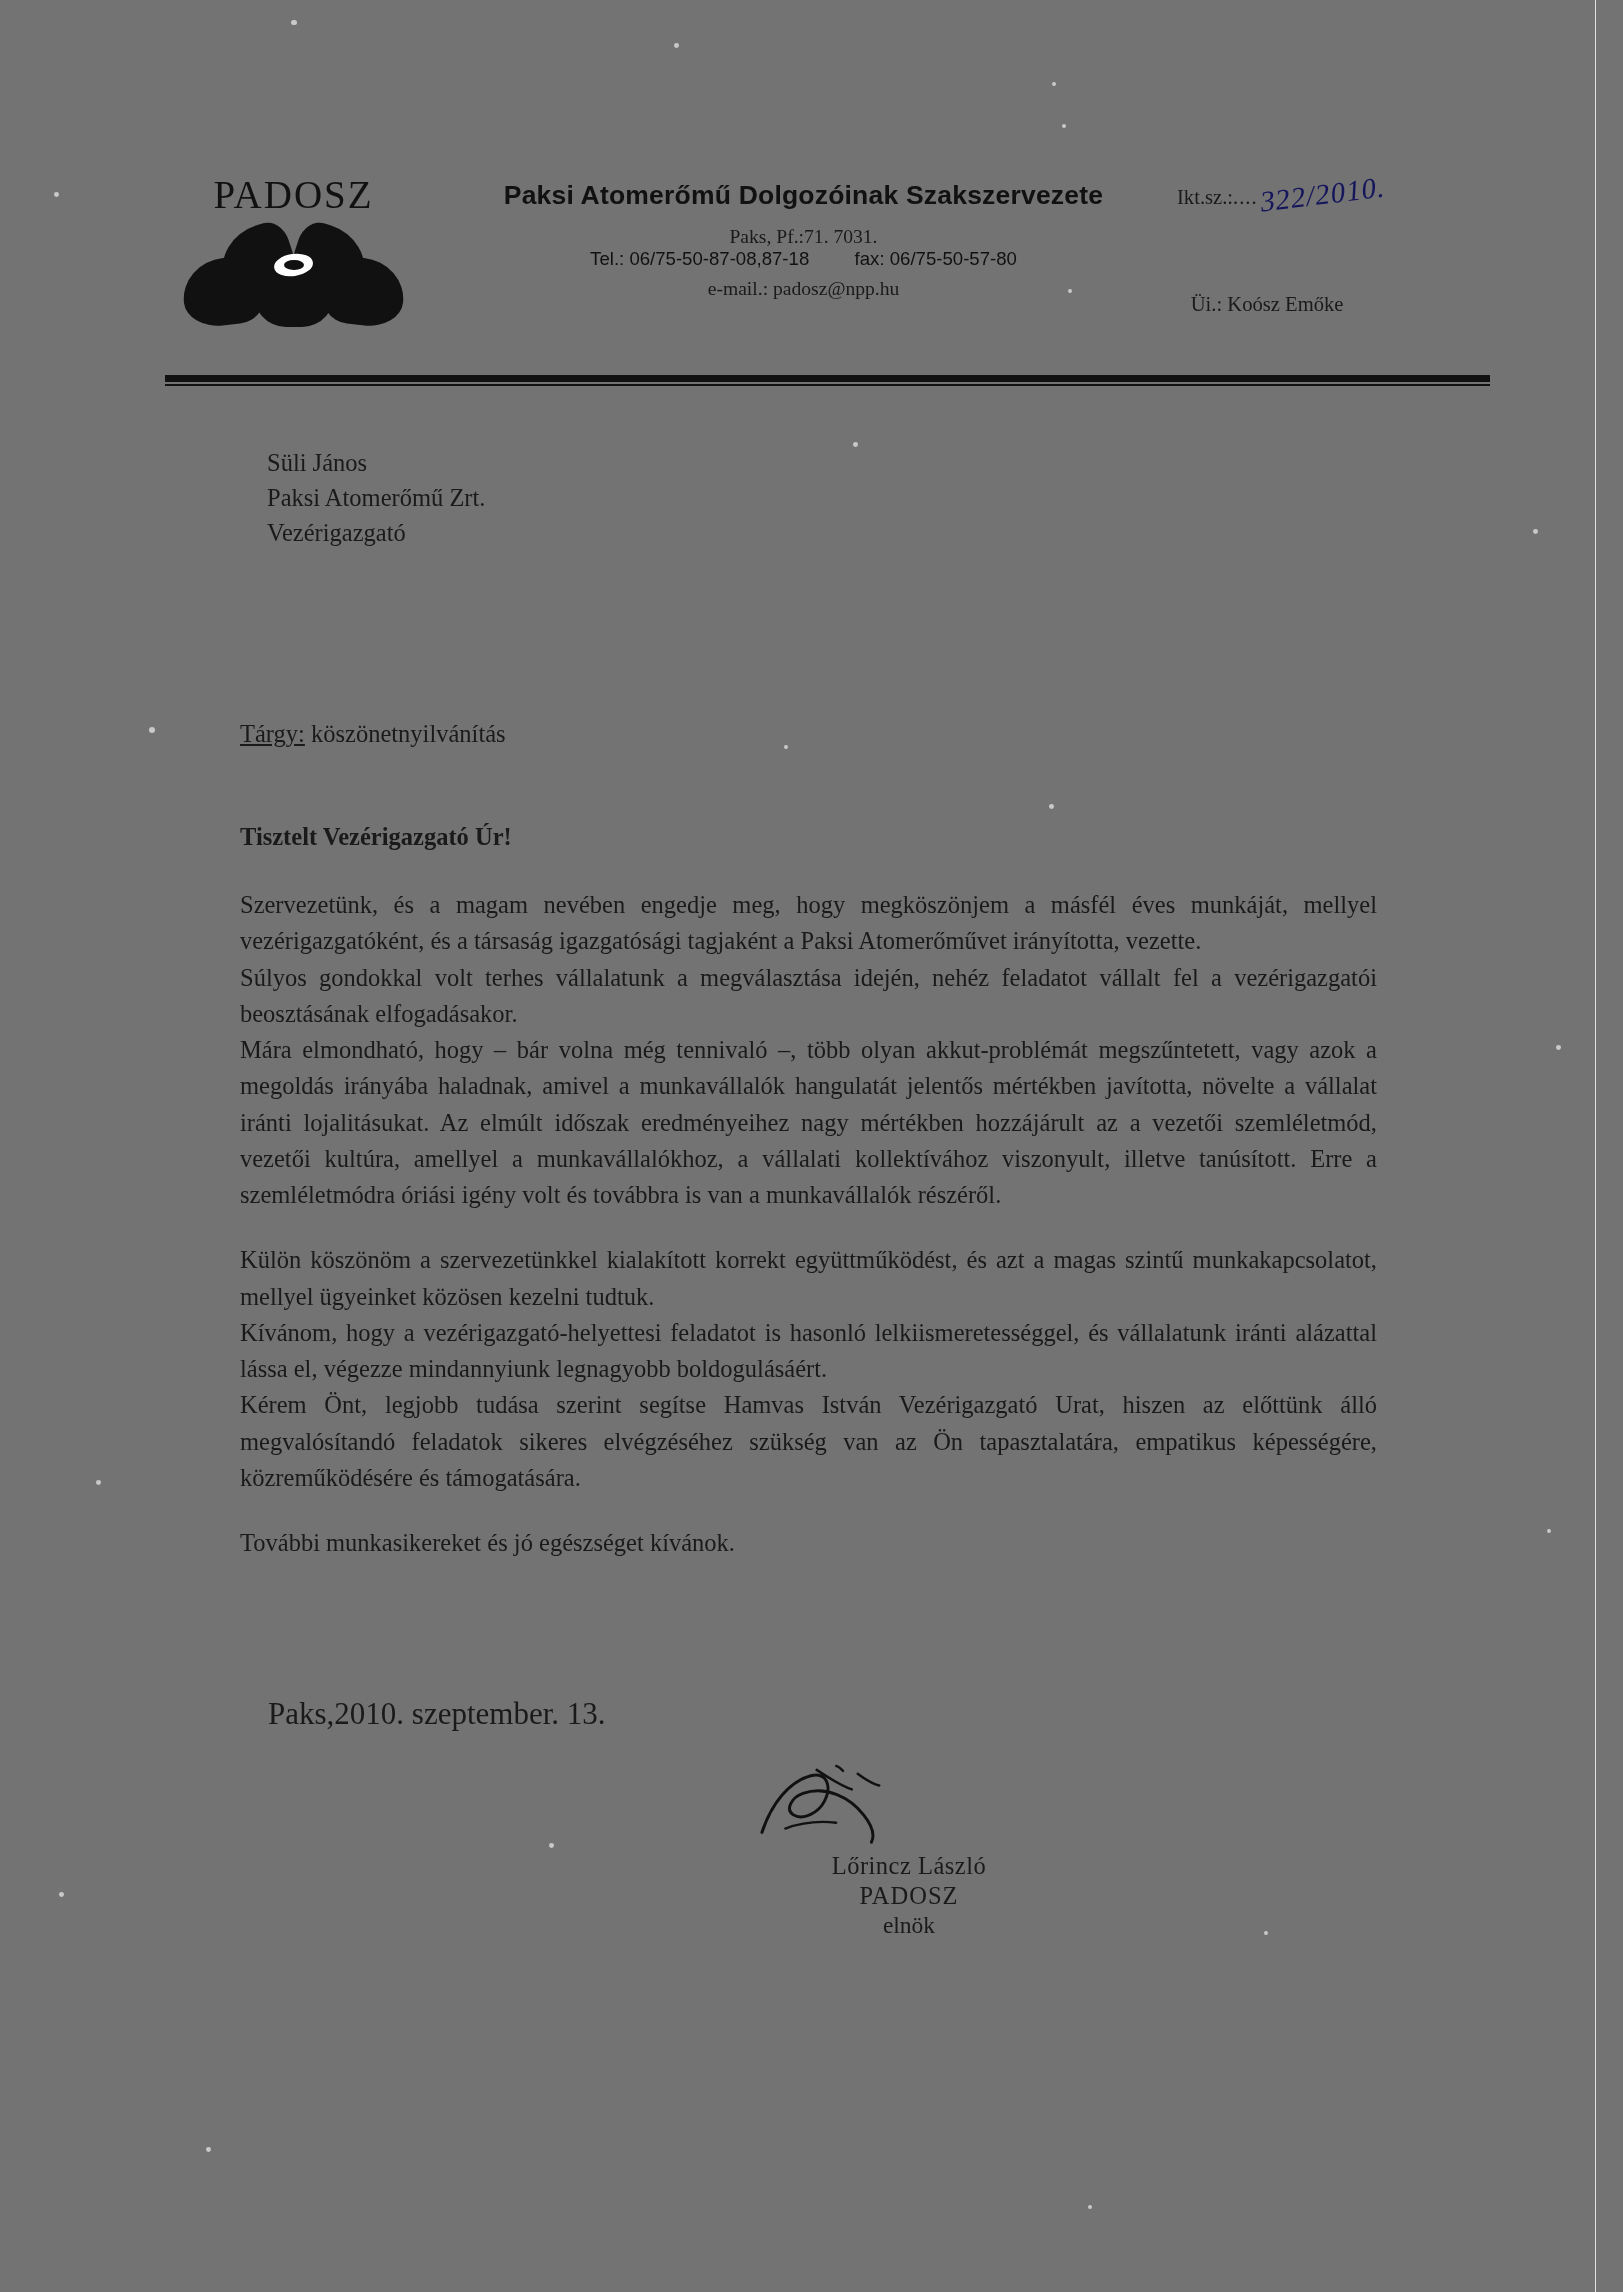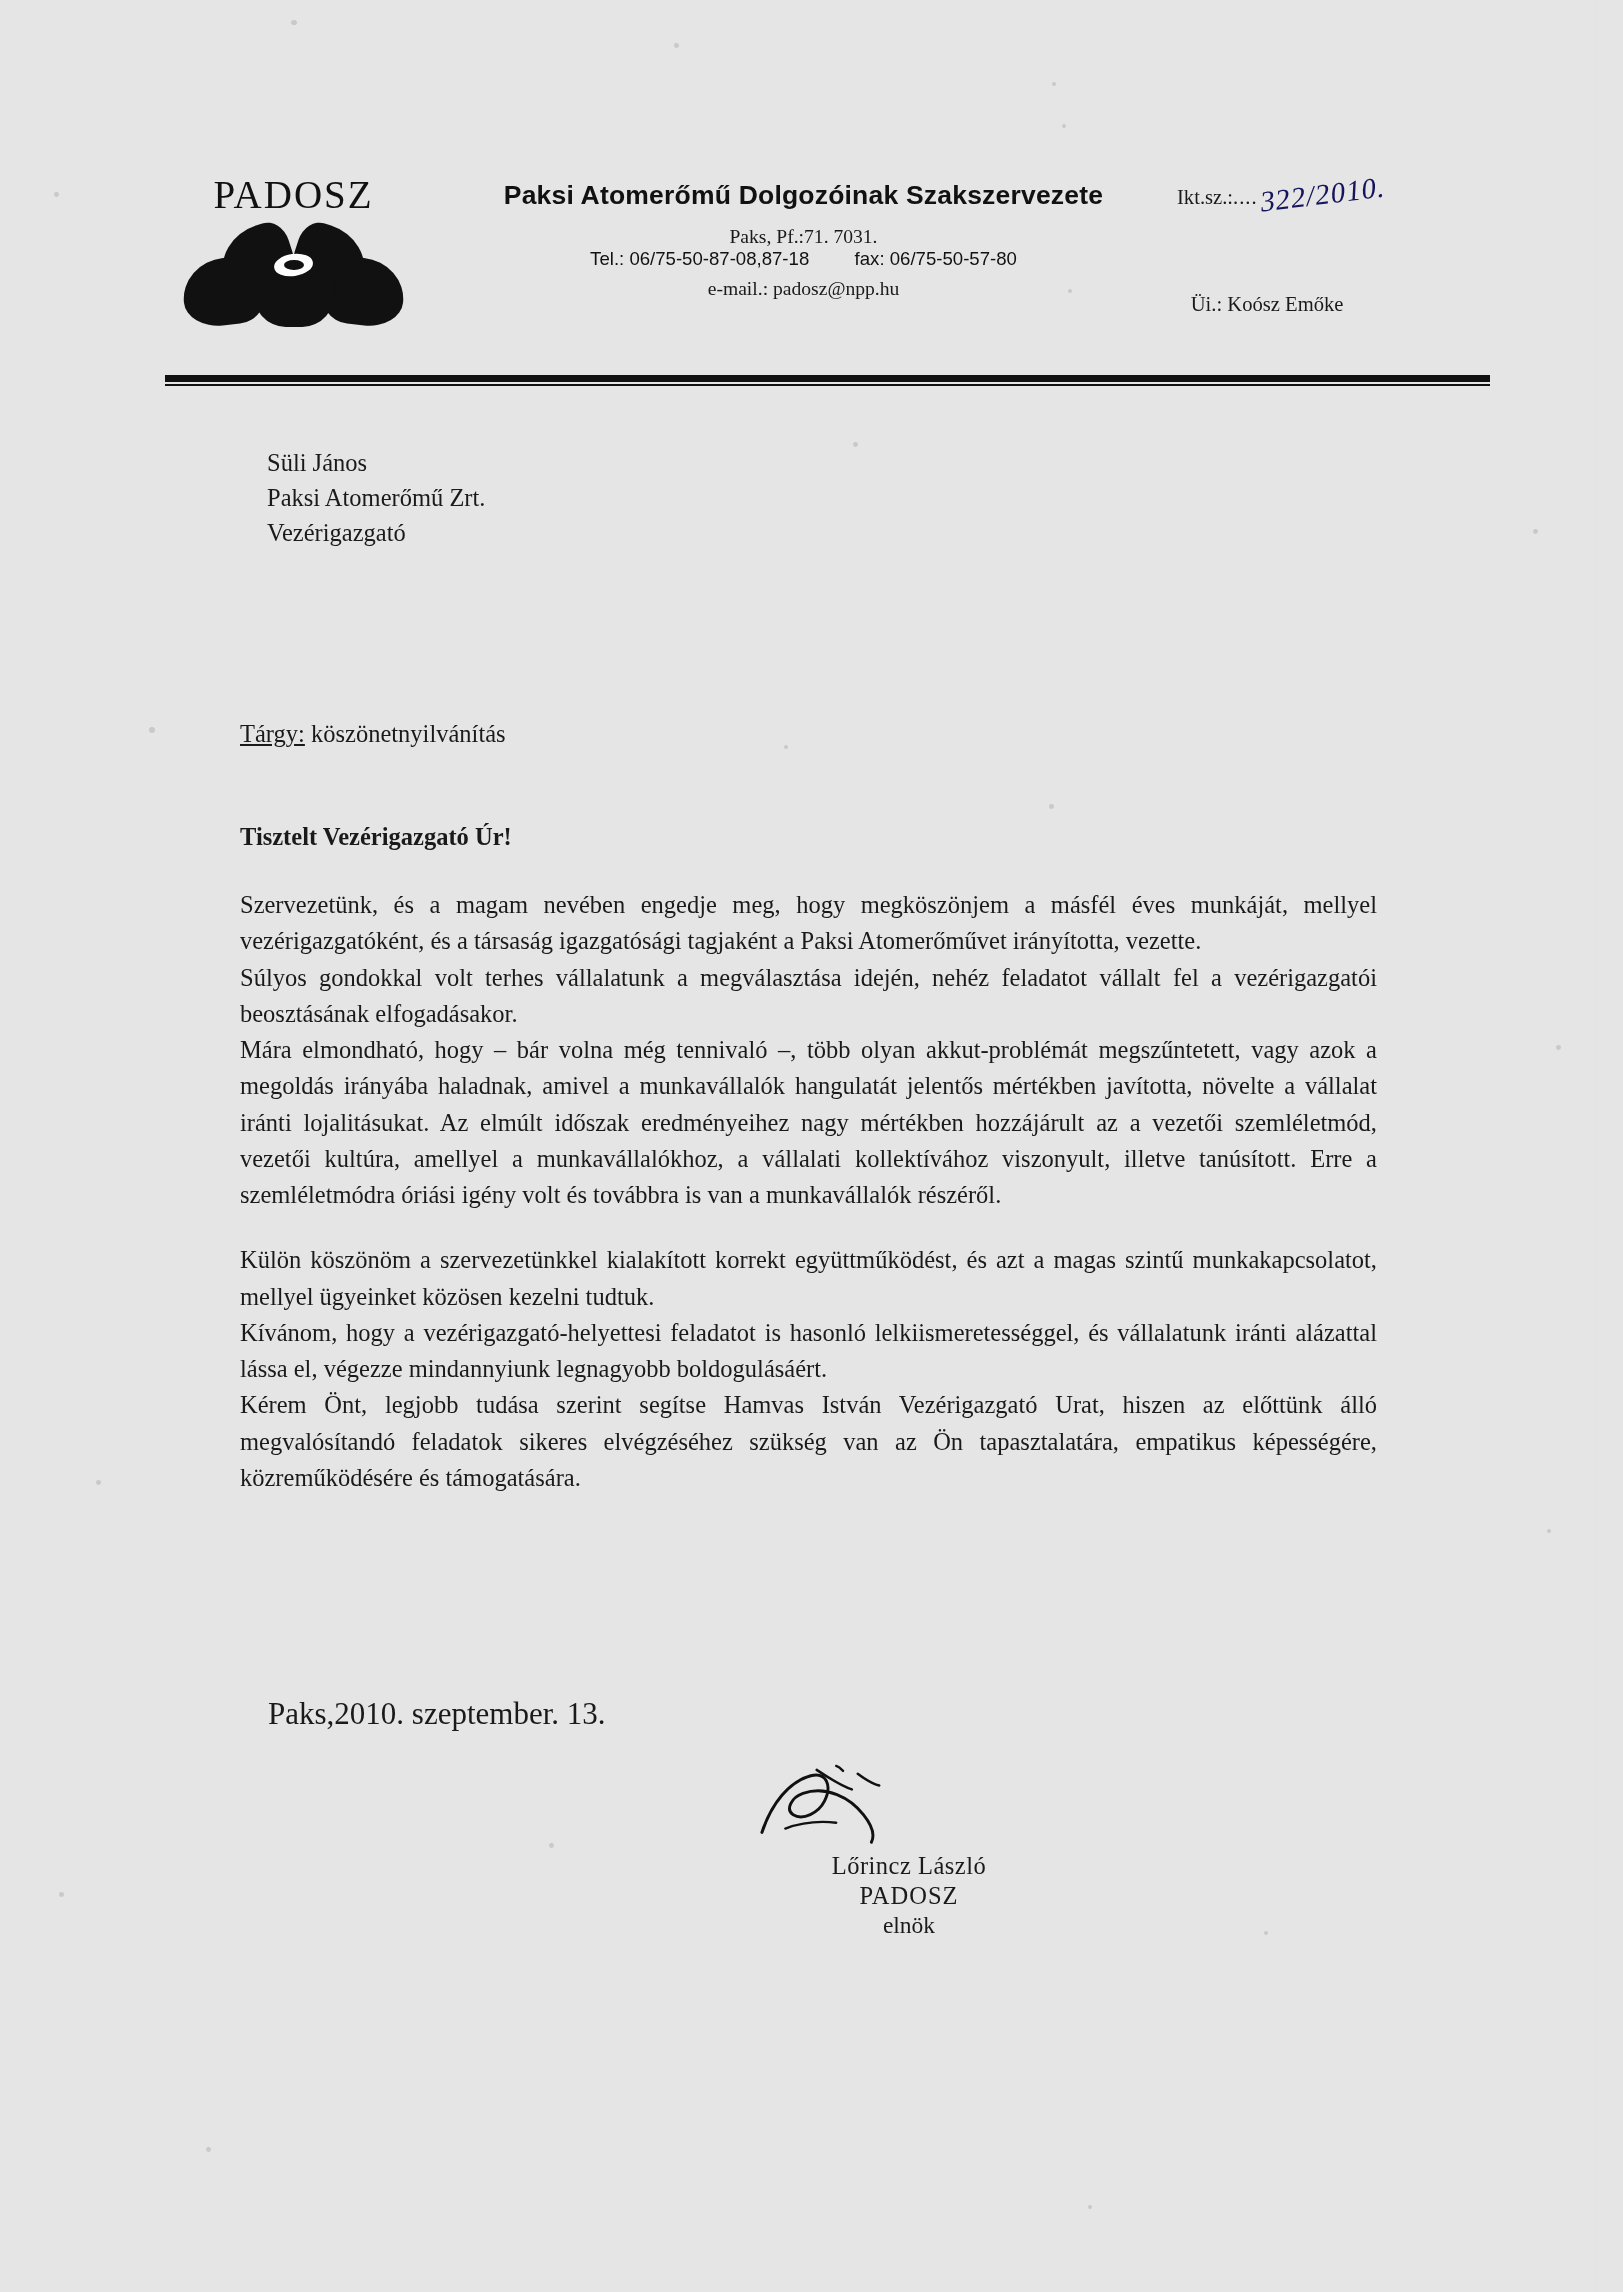--- a/index.html
+++ b/index.html
@@ -11,21 +11,21 @@
     width: 1623px;
     height: 2293px;
     position: relative;
     font-family: "Liberation Serif", serif;
     color: #1a1a1a;
     overflow: hidden;
   }
   .page {
     position: absolute;
     inset: 0;
-    background: #e5e5e5;
+    background: #737373;
   }
   
   .speck {
     position: absolute;
     background: #c9c9c9;
     border-radius: 50%;
   }
   .right-edge-line {
     position: absolute;
     top: 0;
@@ -344,20 +344,21 @@
 
   <div class="salutation">Tisztelt Vezérigazgató Úr!</div>
 
   <div class="bodytext">
     <p>Szervezetünk, és a magam nevében engedje meg, hogy megköszönjem a másfél  éves munkáját, mellyel vezérigazgatóként, és a társaság igazgatósági tagjaként a Paksi Atomerőművet irányította, vezette.</p>
     <p>Súlyos gondokkal volt terhes vállalatunk a megválasztása idején, nehéz feladatot vállalt fel a vezérigazgatói beosztásának elfogadásakor.</p>
     <p>Mára elmondható, hogy – bár volna még tennivaló –, több olyan akkut-problémát megszűntetett, vagy azok a megoldás irányába haladnak, amivel a munkavállalók hangulatát jelentős mértékben javította, növelte a vállalat iránti lojalitásukat.   Az elmúlt időszak eredményeihez nagy mértékben hozzájárult az a vezetői szemléletmód, vezetői kultúra, amellyel a munkavállalókhoz, a vállalati kollektívához viszonyult, illetve tanúsított. Erre a szemléletmódra óriási igény volt és továbbra is van a munkavállalók részéről.</p>
     <p class="gap-before">Külön köszönöm a szervezetünkkel kialakított  korrekt együttműködést, és azt a magas szintű munkakapcsolatot, mellyel ügyeinket közösen kezelni tudtuk.</p>
     <p>Kívánom, hogy a vezérigazgató-helyettesi feladatot is hasonló lelkiismeretességgel, és vállalatunk iránti alázattal lássa el, végezze mindannyiunk legnagyobb boldogulásáért.</p>
     <p>Kérem Önt, legjobb tudása szerint segítse Hamvas István Vezérigazgató Urat, hiszen az előttünk álló megvalósítandó feladatok sikeres elvégzéséhez szükség van az Ön tapasztalatára, empatikus képességére, közreműködésére és támogatására.</p>
+    <p class="gap-before">További munkasikereket és jó egészséget kívánok.</p>
   </div>
 
   <div class="dateline">Paks,2010. szeptember. 13.</div>
 
   <div class="sig-area">
     <div class="sig-scribble">
       <svg class="sig-svg" width="294" height="88" viewBox="0 0 300 90" fill="none" xmlns="http://www.w3.org/2000/svg">
         <path d="M20 70 C30 40, 48 18, 70 12 C86 8, 92 22, 84 38 C78 50, 62 58, 52 52 C44 47, 50 34, 62 30 C86 22, 110 34, 124 52 C132 62, 136 72, 132 80" stroke="#111" stroke-width="3" stroke-linecap="round" fill="none"></path>
         <path d="M76 6 C88 14, 100 22, 112 26" stroke="#111" stroke-width="2.5" stroke-linecap="round" fill="none"></path>
         <path d="M118 10 C126 16, 132 20, 140 22" stroke="#111" stroke-width="2.5" stroke-linecap="round" fill="none"></path>

